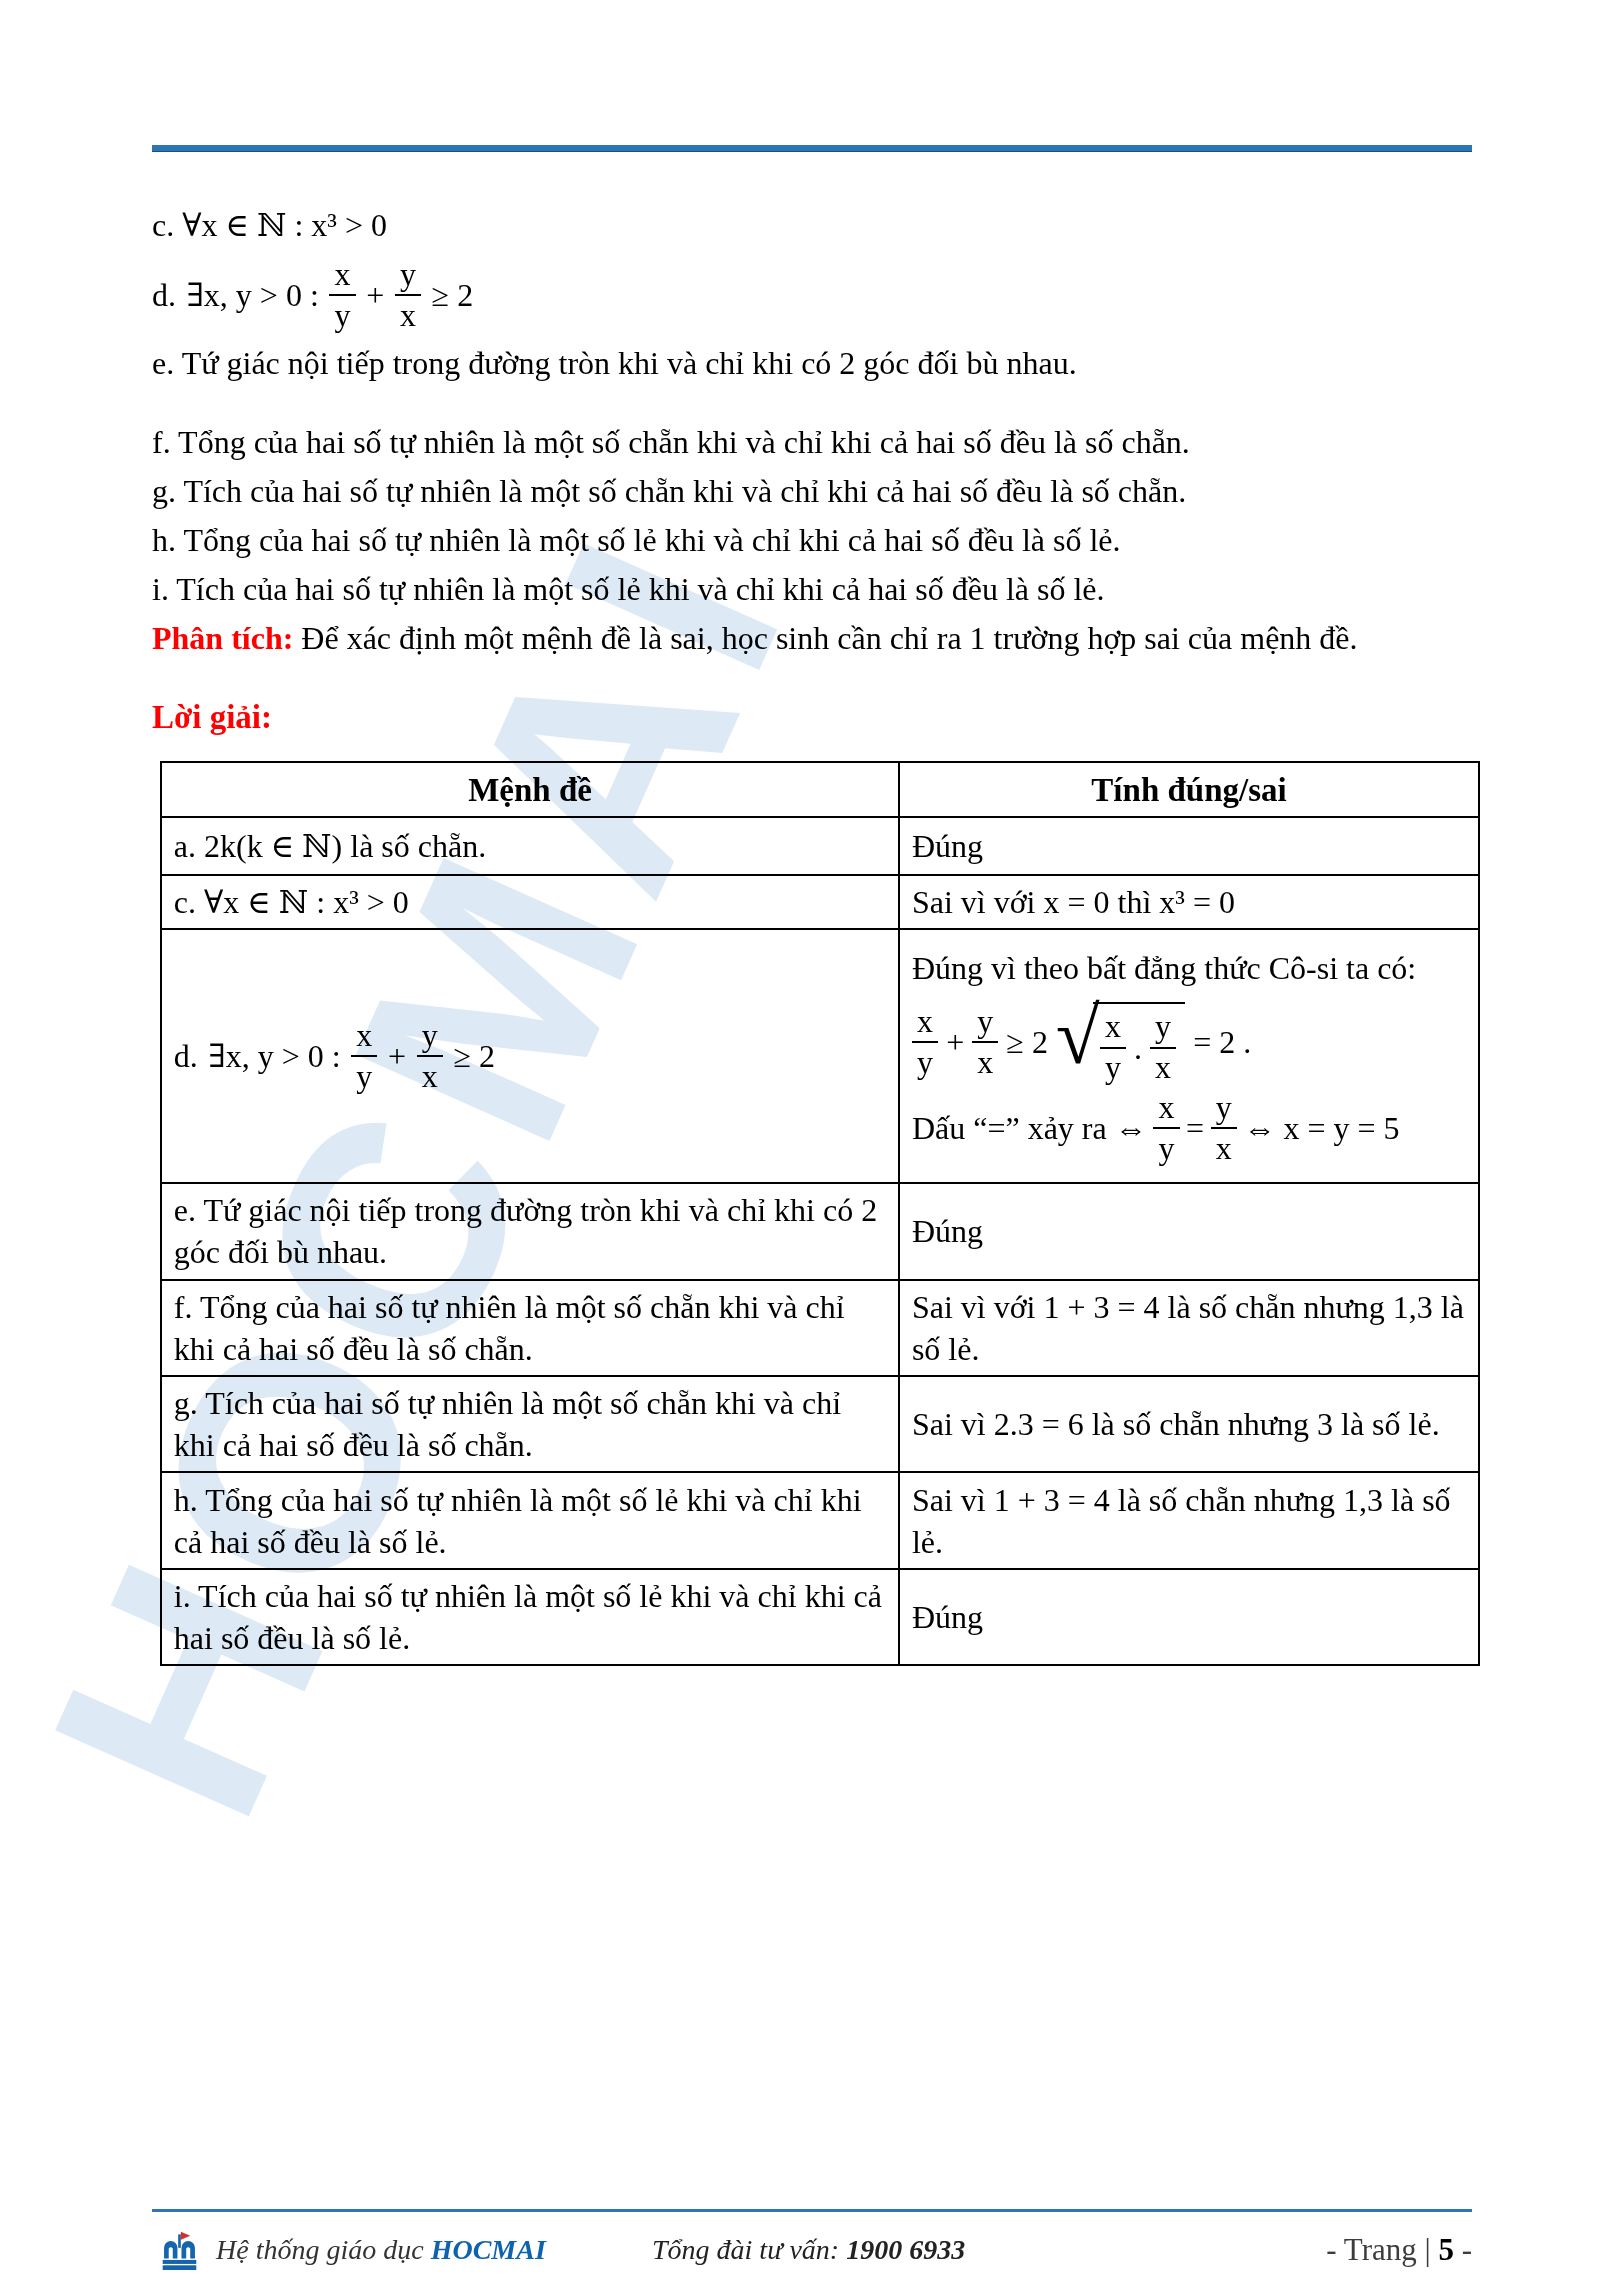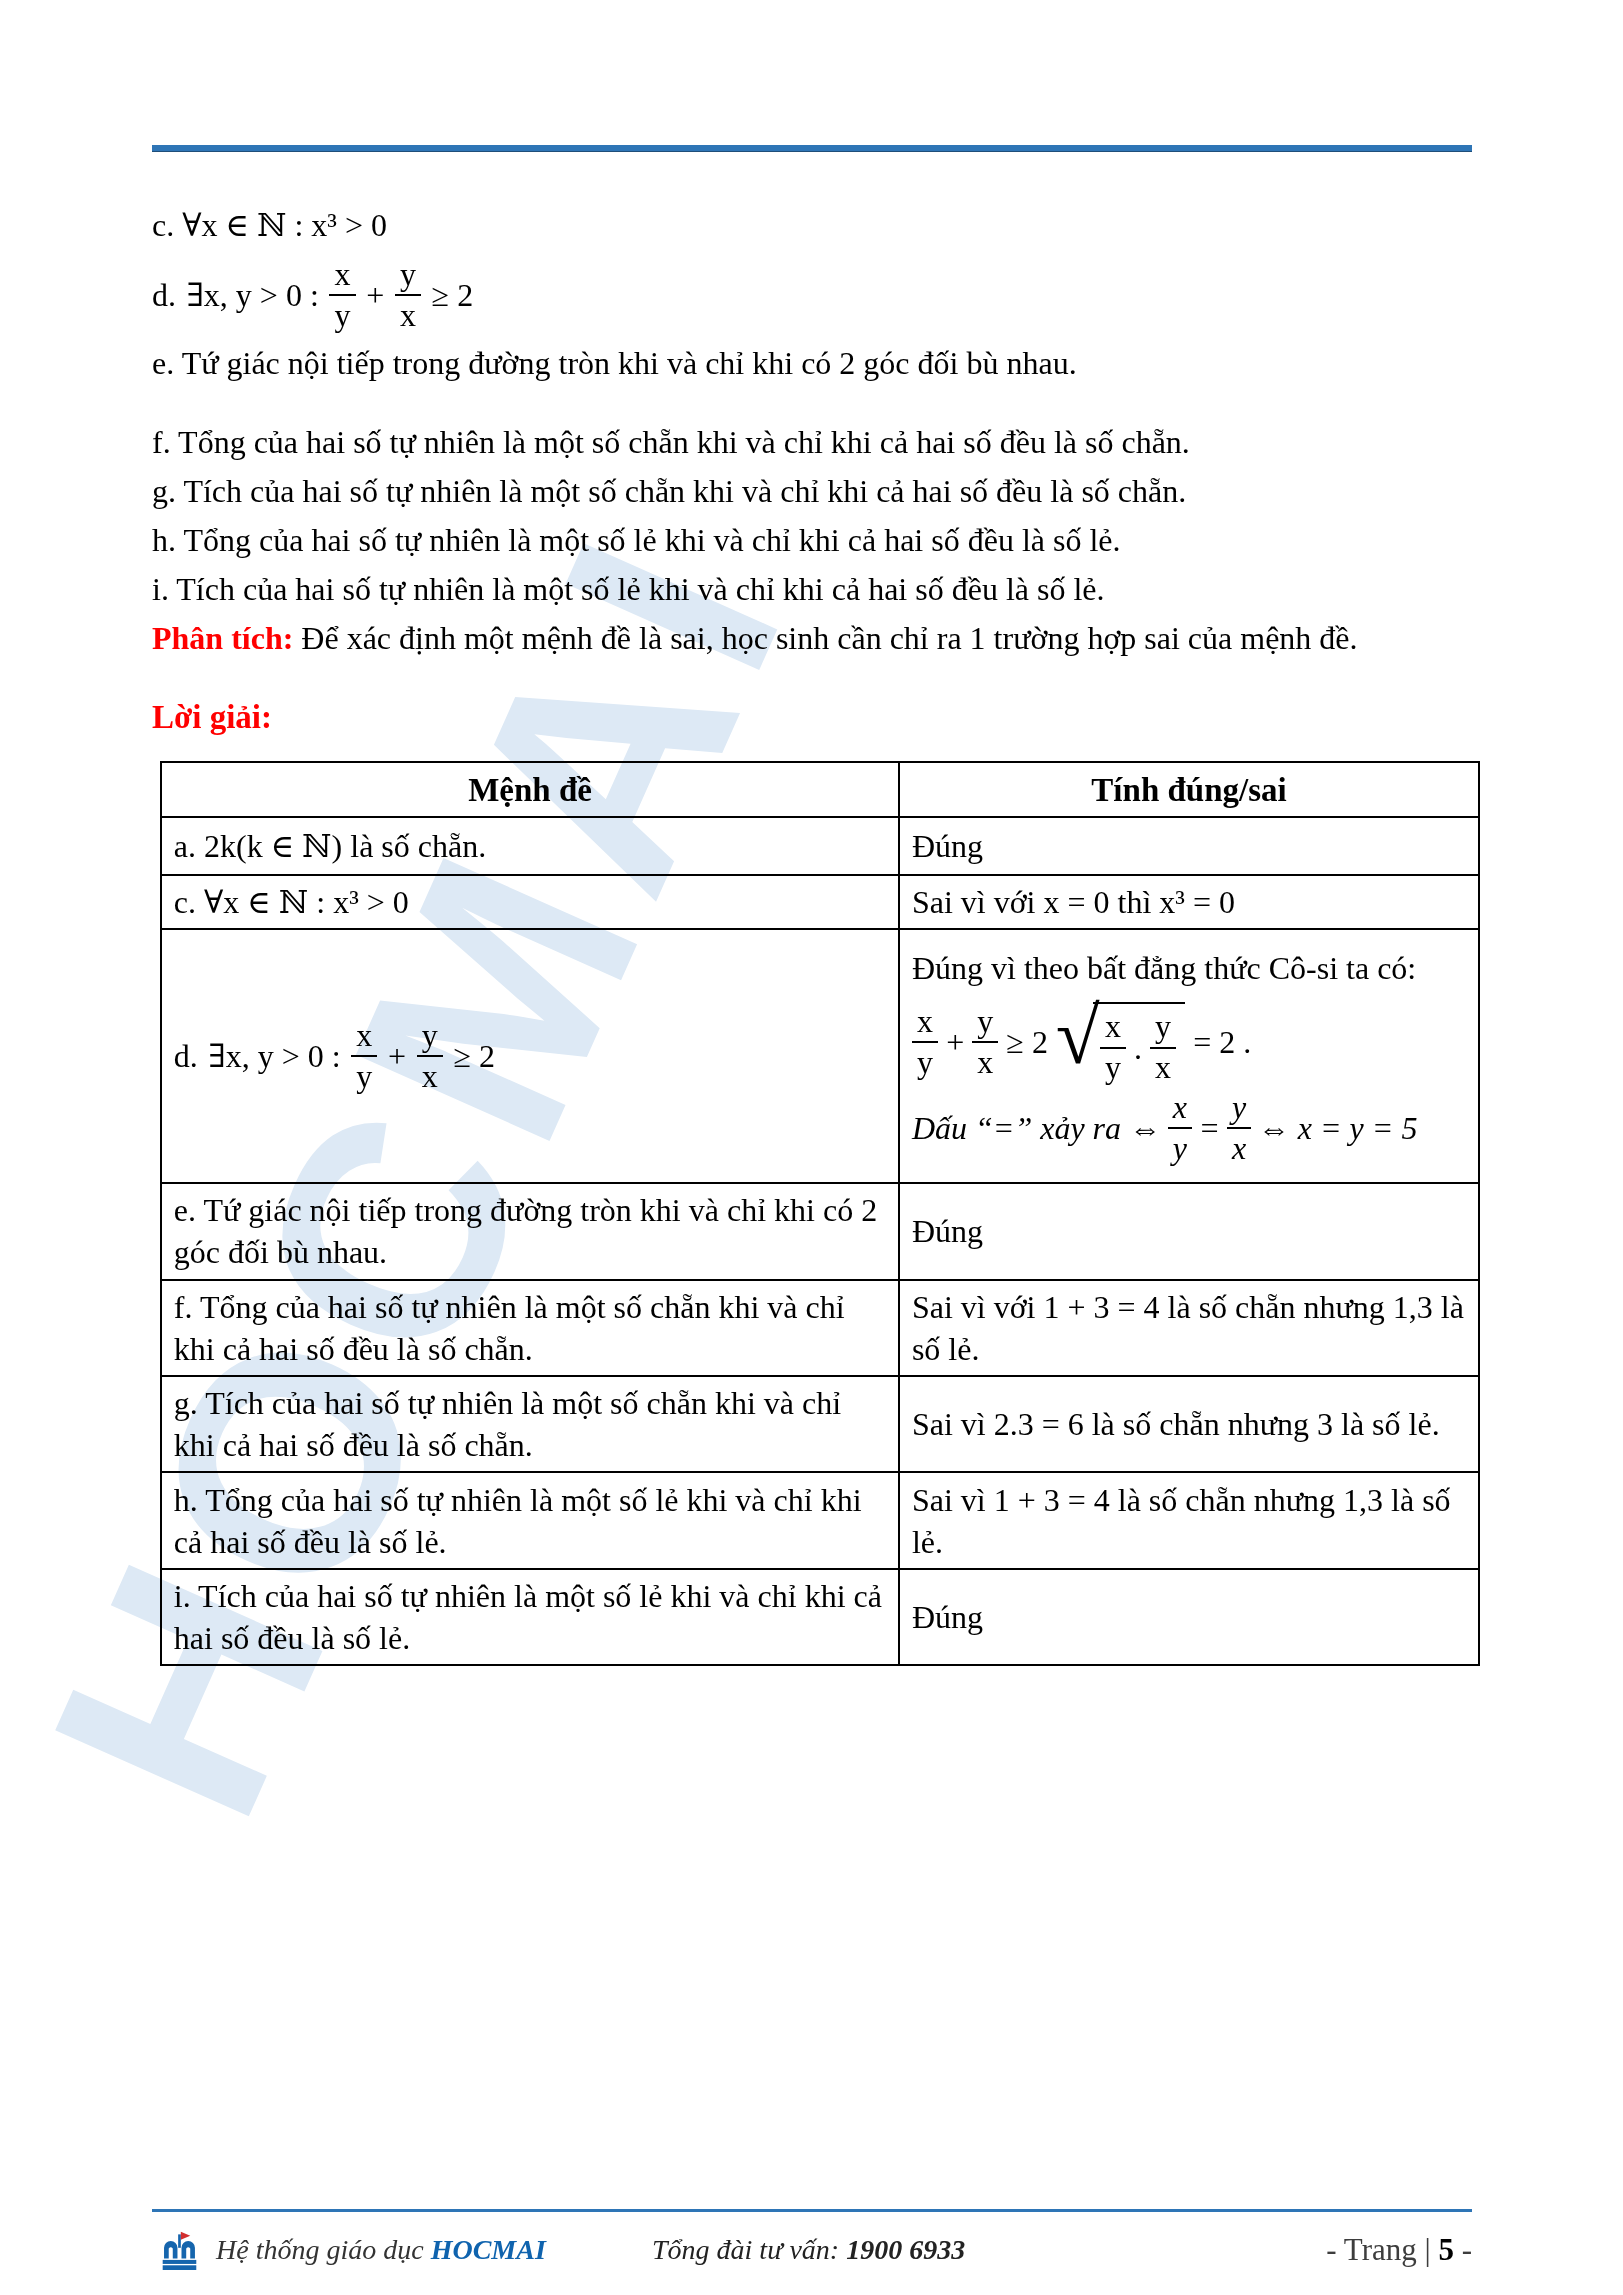--- a/index.html
+++ b/index.html
@@ -57,21 +57,21 @@
   tr.r-d { height:254px; }
   tr.r-e { height:82px; }
   tr.r-f { height:93px; }
   tr.r-g { height:90px; }
   tr.r-h { height:90px; }
   tr.r-i { height:85px; }
   .col-statement { width:56%; }
   .col-verdict { width:44%; }
   .vcell { padding-left:10.5px; padding-right:9.2px; }
   .eqline { margin:10.5px 0 6.5px; gap:7.9px; }
-  .condline { margin-top:5.2px; gap:6.5px;font-style:italic; }
+  .condline { margin-top:5.2px; gap:6.5px; }
 
   
   .footer-rule { position:absolute; left:152px; right:151px; top:2209px; height:2.6px; background:#2e75b6; }
   .doc-footer { position:absolute; left:160px; right:151px; top:2224px; height:52px; display:flex; align-items:center; font-size:28px; }
   .f-left { flex:1.2; display:flex; align-items:center; gap:13px; font-style:italic; color:#333; }
   .org-brand { font-weight:bold; color:#0f63ae; }
   .f-center { flex:1; font-style:italic; color:#222; }
   .hot-num { font-weight:bold; }
   .f-right { flex:1; text-align:right; color:#3d3d3d; font-size:31px; }
   .page-num { font-weight:bold; color:#000; }

